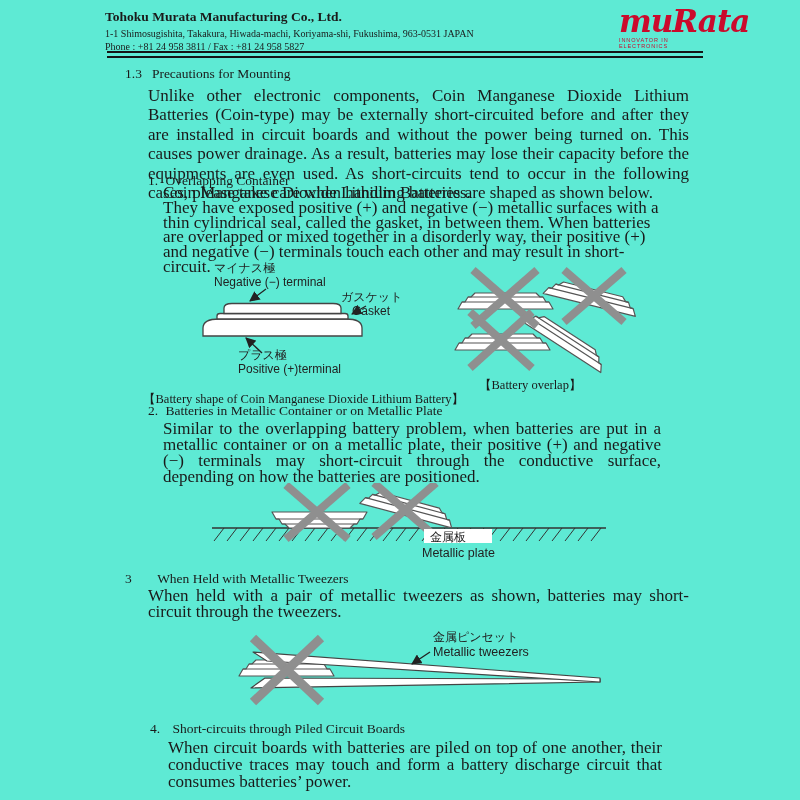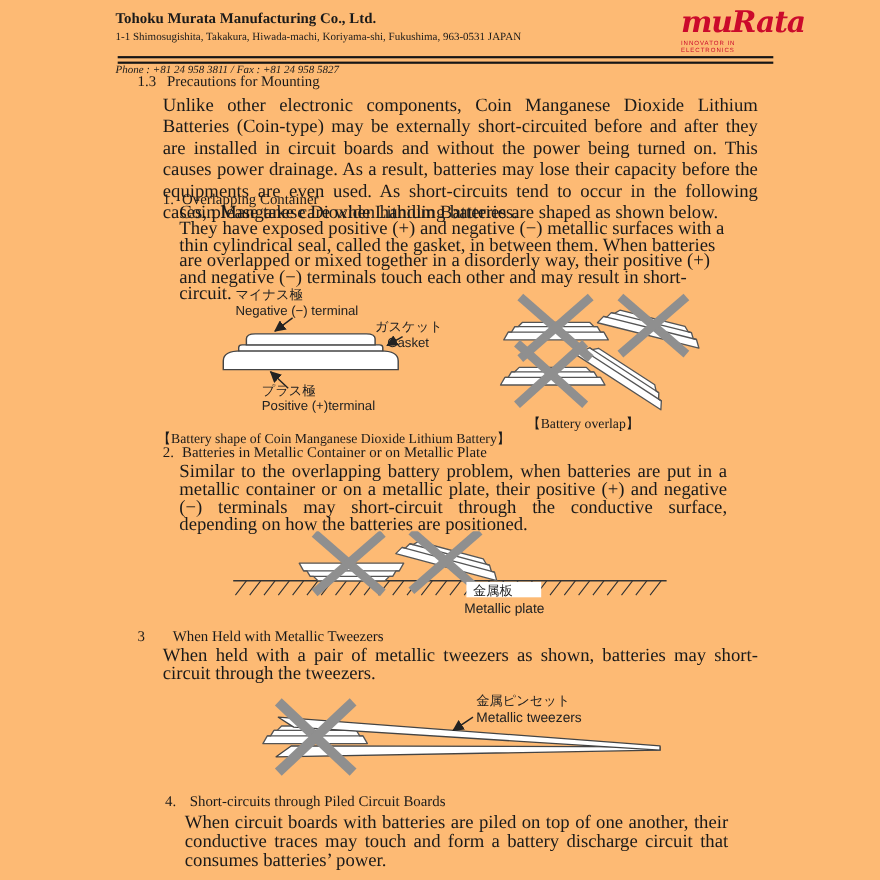--- a/index.html
+++ b/index.html
@@ -1,24 +1,24 @@
 <!DOCTYPE html>
 <html><head>
 <meta charset="utf-8">
 <style>
   html,body{margin:0;padding:0;background:#ffffff;}
-  .page{position:relative;width:800px;height:800px;background:#fdba74;overflow:hidden;
+  .page{position:relative;width:800px;height:800px;background:#5eead4;overflow:hidden;
         font-family:"Liberation Serif","DejaVu Serif",serif;color:#1a1a1a;}
   .abs{position:absolute;}
 
   
   .company{font-size:13.5px;font-weight:bold;}
   .hdr-small{font-size:10px;}
   .logo-brand{font-family:"DejaVu Serif",serif;font-style:italic;font-weight:bold;
-              font-size:27px;color:#cb0a2c;letter-spacing:-1px;line-height:26px;}
+              font-size:31px;color:#cb0a2c;letter-spacing:-1px;line-height:26px;}
   .logo-tagline{font-family:"Liberation Sans","DejaVu Sans",sans-serif;font-size:5.5px;
               color:#cb0a2c;letter-spacing:0.9px;margin-top:3px;}
   .rule{border-top:2.2px solid #151515;border-bottom:2.2px solid #151515;height:2.6px;}
 
   
   .h-sec{font-size:13.5px;}
   .h-sec .num{margin-right:10px;}
   .para{font-size:17px;}
   .just{text-align:justify;}
   .item-head{font-size:13.5px;white-space:nowrap;}
@@ -27,21 +27,21 @@
   .caption{font-size:12.5px;white-space:nowrap;}
 </style>
 </head>
 <body>
 
 <div class="page">
 
   <div class="abs" style="left:105px;top:9px;width:480px;">
     <div class="company">Tohoku Murata Manufacturing Co., Ltd.</div>
     <div class="hdr-small" style="margin-top:3px;">1-1 Shimosugishita, Takakura, Hiwada-machi, Koriyama-shi, Fukushima, 963-0531 JAPAN</div>
-    <div class="hdr-small" style="margin-top:19px;font-style:italic;">Phone : +81 24 958 3811 / Fax : +81 24 958 5827</div>
+    <div class="hdr-small" style="margin-top:2px;">Phone : +81 24 958 3811 / Fax : +81 24 958 5827</div>
   </div>
 
   <div class="abs" style="left:619px;top:8px;width:95px;">
     <div class="logo-brand">muRata</div>
     <div class="logo-tagline">INNOVATOR IN ELECTRONICS</div>
   </div>
 
   <div class="abs rule" style="left:107px;top:51px;width:596px;"></div>
 
   <div class="abs h-sec" style="left:125px;top:66px;">

